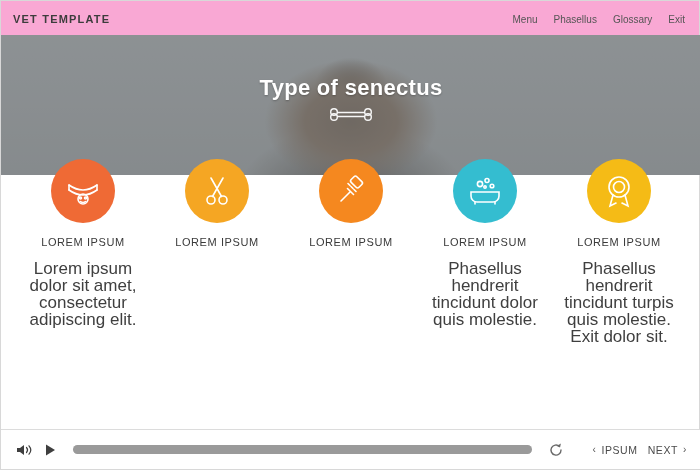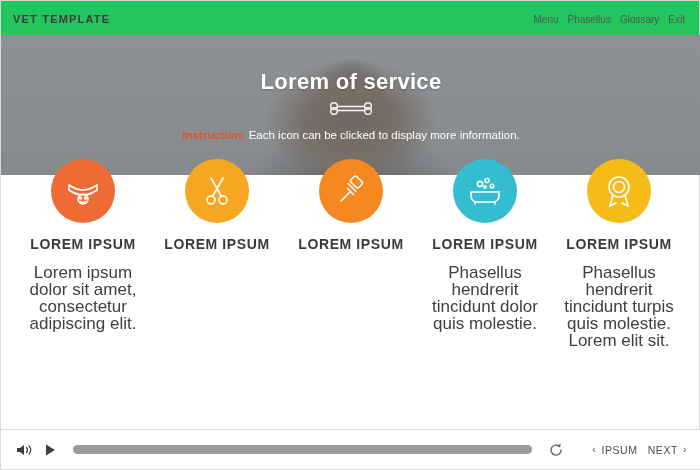--- a/index.html
+++ b/index.html
@@ -13,34 +13,34 @@
     position: relative;
     width: 700px; height: 470px;
     background: #ffffff;
     border: 1px solid #d8d8d8;
   }
 
   
   .topbar {
     position: absolute; top: 0; left: 0;
     width: 100%; height: 36px;
-    background: #22c55e;
+    background: #f9a8d4;
     display: flex; align-items: center;
     padding: 0 12px;
   }
   .brand {
     font-size: 11px;
     font-weight: bold;
     letter-spacing: 1.2px;
     color: #3c3c3c;
   }
   .topnav {
     margin-left: auto;
     display: flex; align-items: center;
-    gap: 9px;
+    gap: 16px;
     padding-right: 2px;
   }
   .topnav-item {
     font-size: 10px;
     color: #555555;
     cursor: pointer;
     white-space: nowrap;
   }
 
   
@@ -106,22 +106,22 @@
     text-align: center;
   }
   .icon-circle {
     width: 64px; height: 64px;
     border-radius: 50%;
     display: flex; align-items: center; justify-content: center;
     cursor: pointer;
     margin-bottom: 13px;
   }
   .card-title {
-    font-size: 14px;
-    font-weight: bold;
+    font-size: 11px;
+    font-weight: normal;
     letter-spacing: 0.6px;
     color: #3a3a3a;
     margin-bottom: 12px;
   }
   .card-body {
     font-size: 17px;
     line-height: 17px;
     color: #3f3f3f;
   }
 
@@ -182,35 +182,32 @@
       <div class="topnav-item">Phasellus</div>
       <div class="topnav-item">Glossary</div>
       <div class="topnav-item">Exit</div>
     </div>
   </div>
 
   <div class="hero">
     <div class="hero-photo"></div>
     <div class="hero-veil"></div>
     <div class="hero-content">
-      <div class="hero-title">Lorem of service</div>
+      <div class="hero-title">Type of senectus</div>
       <div class="bone-divider">
         <svg width="44" height="14" viewBox="0 0 44 14">
           <g fill="none" stroke="#ffffff" stroke-width="1.4">
             <circle cx="5" cy="5" r="3.3"></circle>
             <circle cx="5" cy="10" r="3.3"></circle>
             <circle cx="39" cy="5" r="3.3"></circle>
             <circle cx="39" cy="10" r="3.3"></circle>
             <path d="M8 5.5 H36 M8 9.5 H36"></path>
           </g>
         </svg>
       </div>
-      <div class="hero-instruction">
-        <span class="word">Instruction:</span><span> Each icon can be clicked to display more information.</span>
-      </div>
     </div>
   </div>
 
   <div class="cards">
 
     <div class="card">
       <div class="icon-circle" style="background:#ef6a35">
         <svg width="34" height="30" viewBox="0 0 34 30">
           <g fill="none" stroke="#ffffff" stroke-width="1.6" stroke-linecap="round">
             <path d="M3 9 q14 10 28 0"></path>
@@ -277,21 +274,21 @@
         <svg width="32" height="34" viewBox="0 0 32 34">
           <g fill="none" stroke="#ffffff" stroke-width="1.6" stroke-linecap="round">
             <circle cx="16" cy="13" r="10"></circle>
             <circle cx="16" cy="13" r="5.5"></circle>
             <path d="M10 21 L7 32 L13 29"></path>
             <path d="M22 21 L25 32 L19 29"></path>
           </g>
         </svg>
       </div>
       <div class="card-title">LOREM IPSUM</div>
-      <div class="card-body">Phasellus hendrerit tincidunt turpis quis molestie. Lorem elit sit.</div>
+      <div class="card-body">Phasellus hendrerit tincidunt turpis quis molestie. Exit dolor sit.</div>
     </div>
 
   </div>
 
   <div class="bottombar">
 
     <div class="ctrl-icon">
       <svg width="18" height="14" viewBox="0 0 18 14">
         <path d="M2 5 H5 L9 2 V12 L5 9 H2 Z" fill="#3f3f3f"></path>
         <path d="M11.5 4.5 q2.2 2.5 0 5" fill="none" stroke="#3f3f3f" stroke-width="1.2" stroke-linecap="round"></path>

